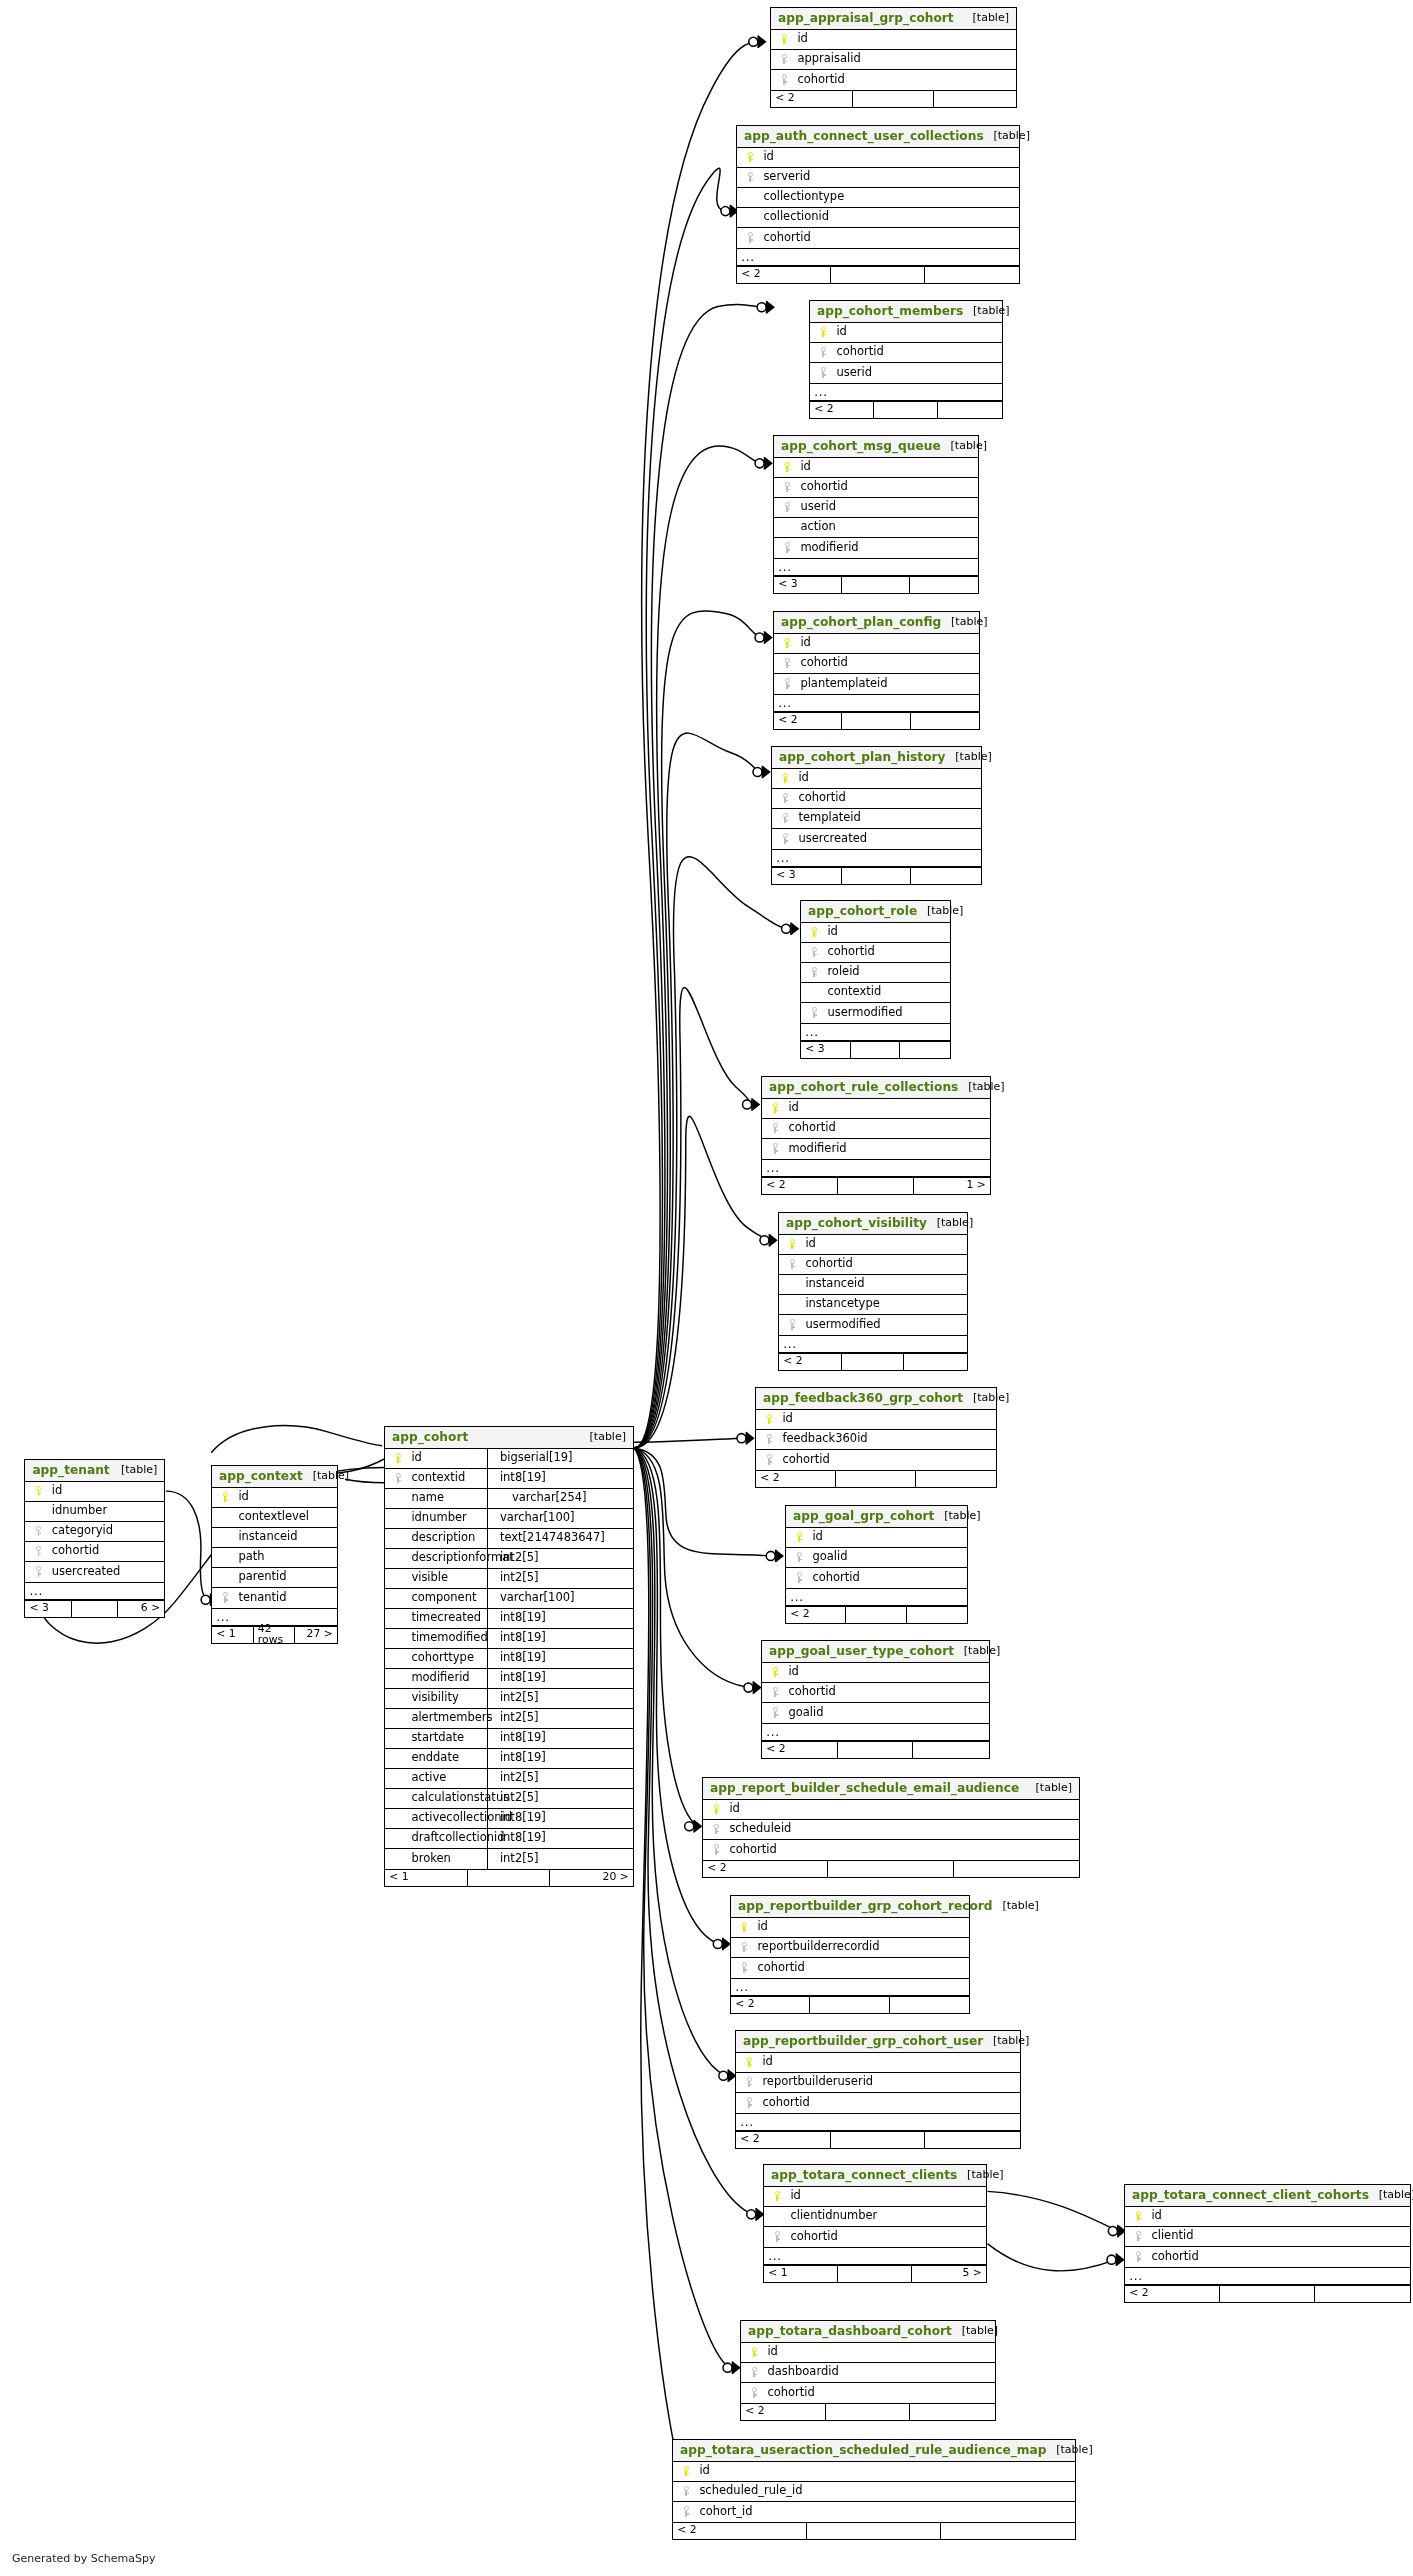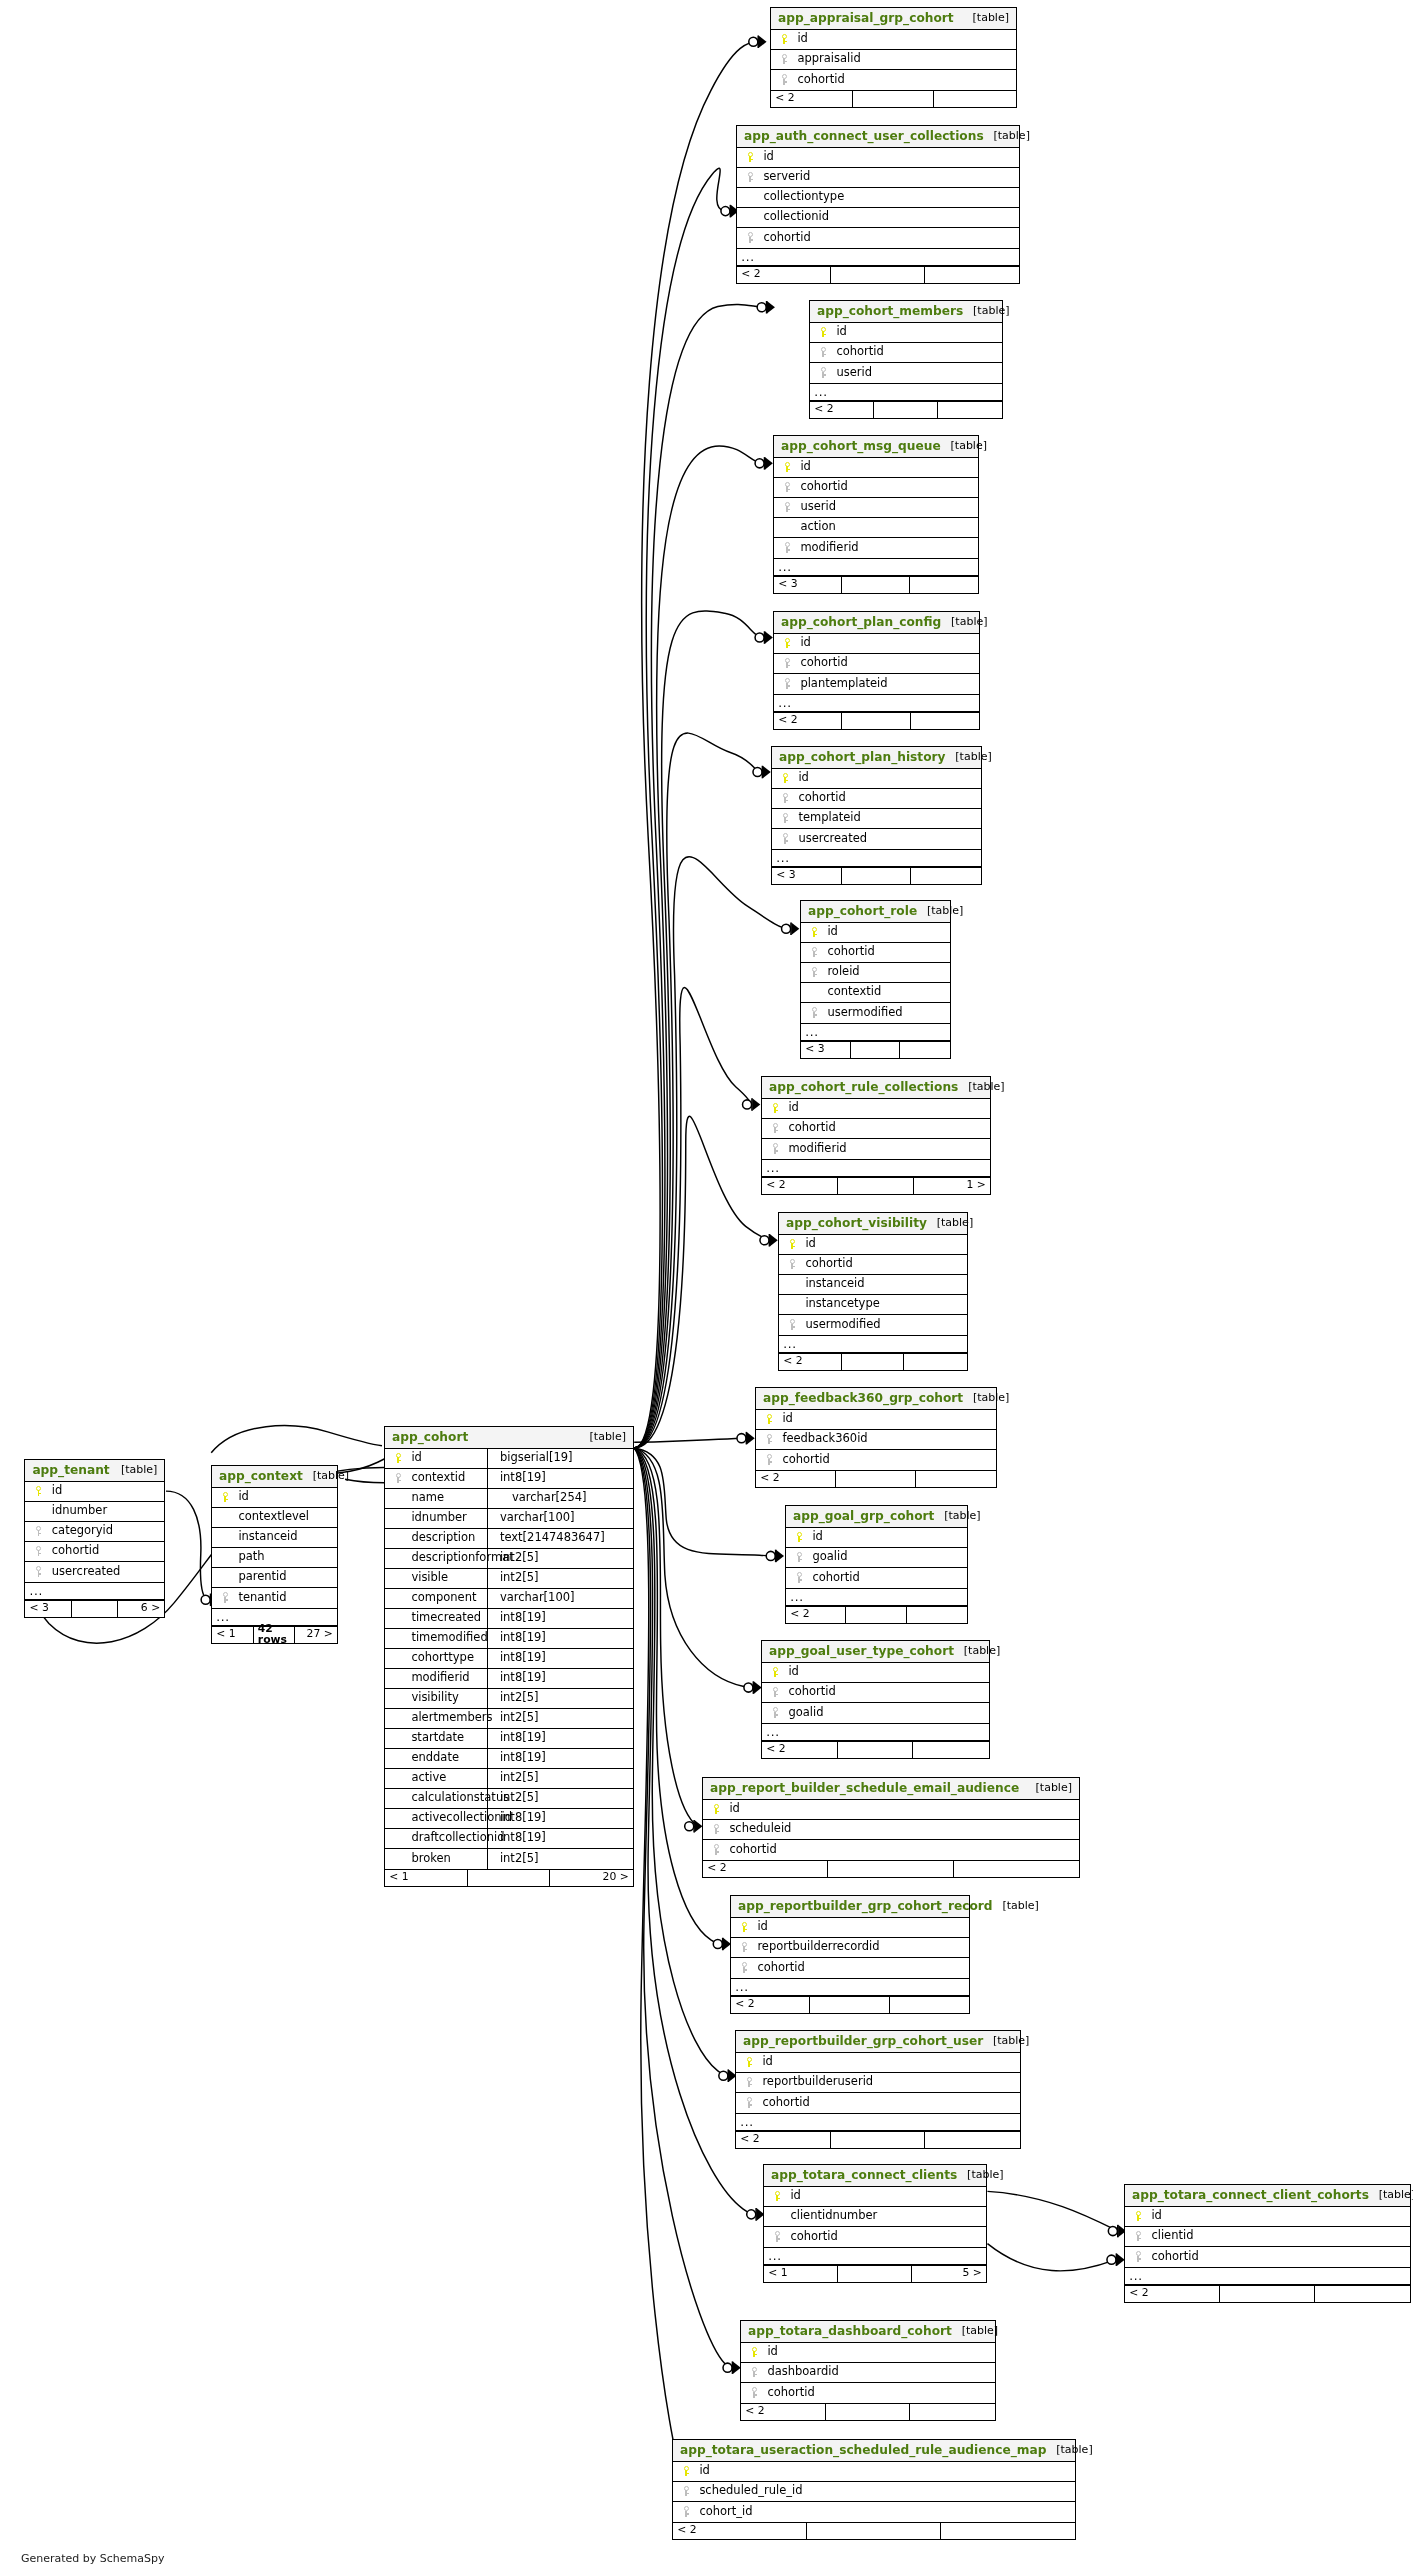--- a/index.html
+++ b/index.html
@@ -55,33 +55,33 @@
     border-bottom:1.1px solid #000;border-top:1.1px solid #000;
     padding-left:4.2px;font-size:12px;color:#000;letter-spacing:0.7px;
   }
   .foot{
     display:flex;height:17.4px;box-sizing:border-box;border-top:1.1px solid #000;
     font-size:10.8px;color:#000;
   }
   .foot .fc{flex:1 1 33.33%;border-right:1.1px solid #000;display:flex;align-items:center;
       padding:0 4.2px;box-sizing:border-box;}
   .foot .fc:last-child{border-right:none;justify-content:flex-end;}
-  .foot .fc.mid{justify-content:center;font-weight:bold;}
+  .foot .fc.mid{justify-content:center;}
 
   
   .key{display:inline-block;width:6.3px;height:10.5px;position:relative;}
   .key .head{position:absolute;left:0.7px;top:0;width:4.9px;height:4.9px;border-radius:50%;
       border:1.4px solid currentColor;box-sizing:border-box;}
   .key .shaft{position:absolute;left:2.4px;top:4.2px;width:1.5px;height:6.3px;background:currentColor;}
   .key .tooth{position:absolute;left:3.9px;top:7px;width:2.1px;height:1.4px;background:currentColor;}
   .key.pk{color:#e5e500;}
   .key.fk{color:#bdbdbd;}
 
   .credit{
-    position:absolute;left:21px;top:2552px;font-size:11px;color:#222;
+    position:absolute;left:12px;top:2552px;font-size:11px;color:#222;
     font-family:"DejaVu Sans","Liberation Sans",sans-serif;
   }
 </style>
 </head>
 <body>
 
 <div id="canvas">
   <svg id="edges" viewBox="0 0 2029 3697" xmlns="http://www.w3.org/2000/svg">
     <defs>
       <g id="crow">

